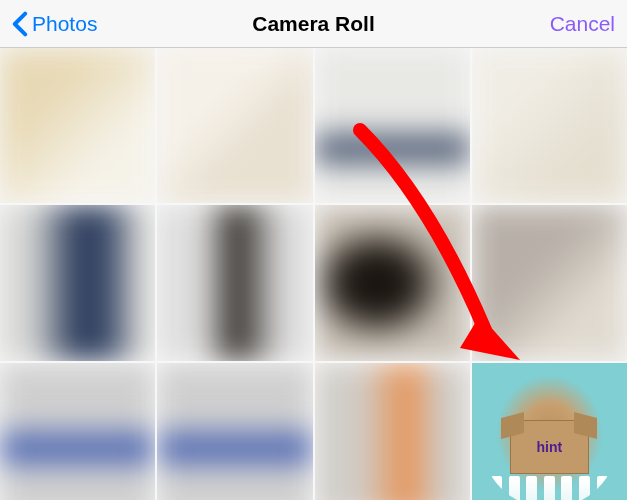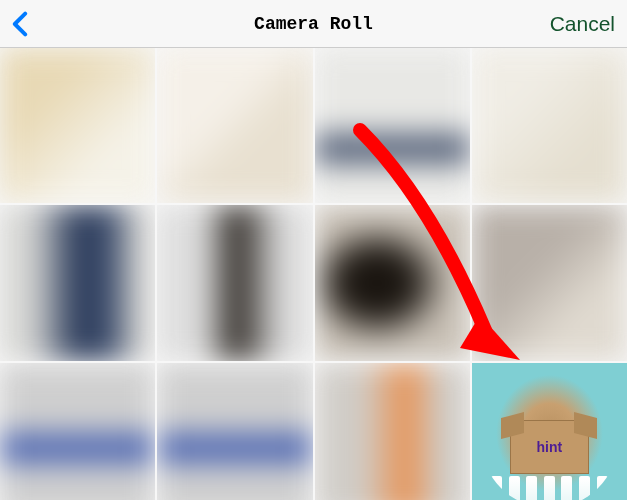--- a/index.html
+++ b/index.html
@@ -34,27 +34,26 @@
     }
     .nav-left svg {
       width: 16px;
       height: 26px;
       margin-right: 4px;
     }
     .nav-title {
       position: absolute;
       left: 50%;
       transform: translateX(-50%);
-      font-size: 18px;
+      font-size: 21px;
       font-weight: 600;
       color: #000;
-      font-family: Liberation Mono, monospace;
     }
     .nav-right {
-      color: #14532d;
+      color: #8b5cf6;
       font-size: 21px;
       cursor: pointer;
     }
     .photo-grid {
       display: grid;
       grid-template-columns: repeat(4, 1fr);
       gap: 2px;
       padding-top: 0;
     }
     .thumb {
@@ -160,20 +159,21 @@
     }
   </style>
 </head>
 <body>
 
 <div class="nav-bar">
   <div class="nav-left">
     <svg viewBox="0 0 12 20" fill="none" stroke="#007aff" stroke-width="3" stroke-linecap="round" stroke-linejoin="round">
       <polyline points="10,2 2,10 10,18"></polyline>
     </svg>
+    <span>Photos</span>
   </div>
   <div class="nav-title">Camera Roll</div>
   <div class="nav-right">Cancel</div>
 </div>
 
 <div class="photo-grid">
   <div class="thumb">
       <div class="blur t1"></div>
     </div>
   <div class="thumb">

